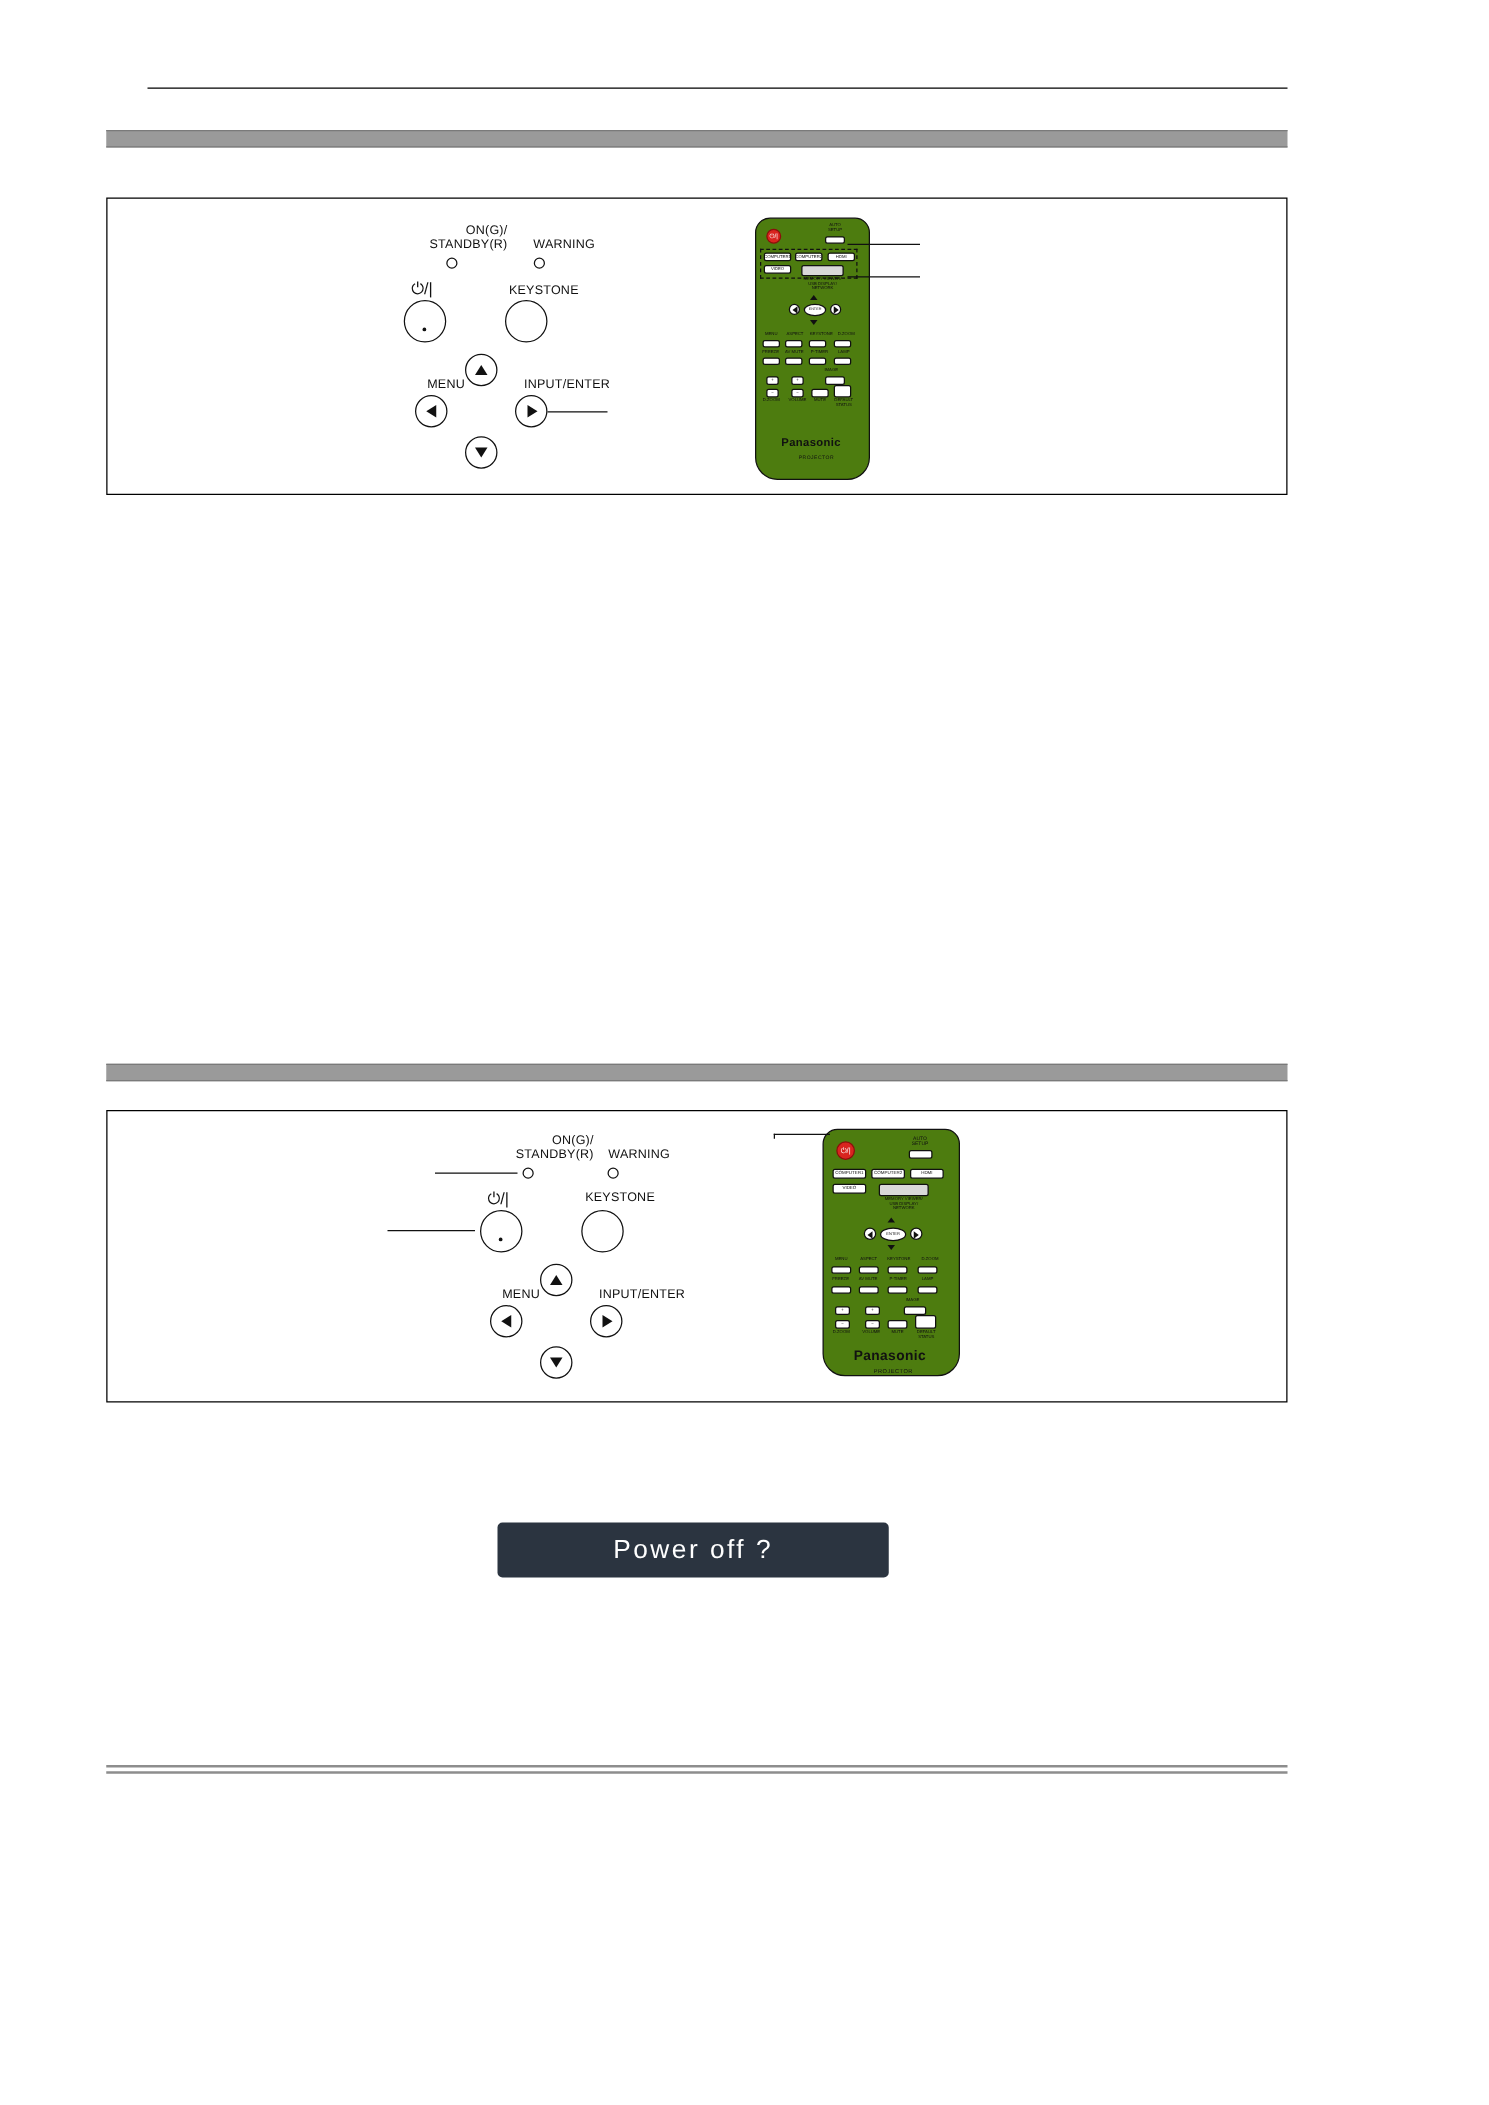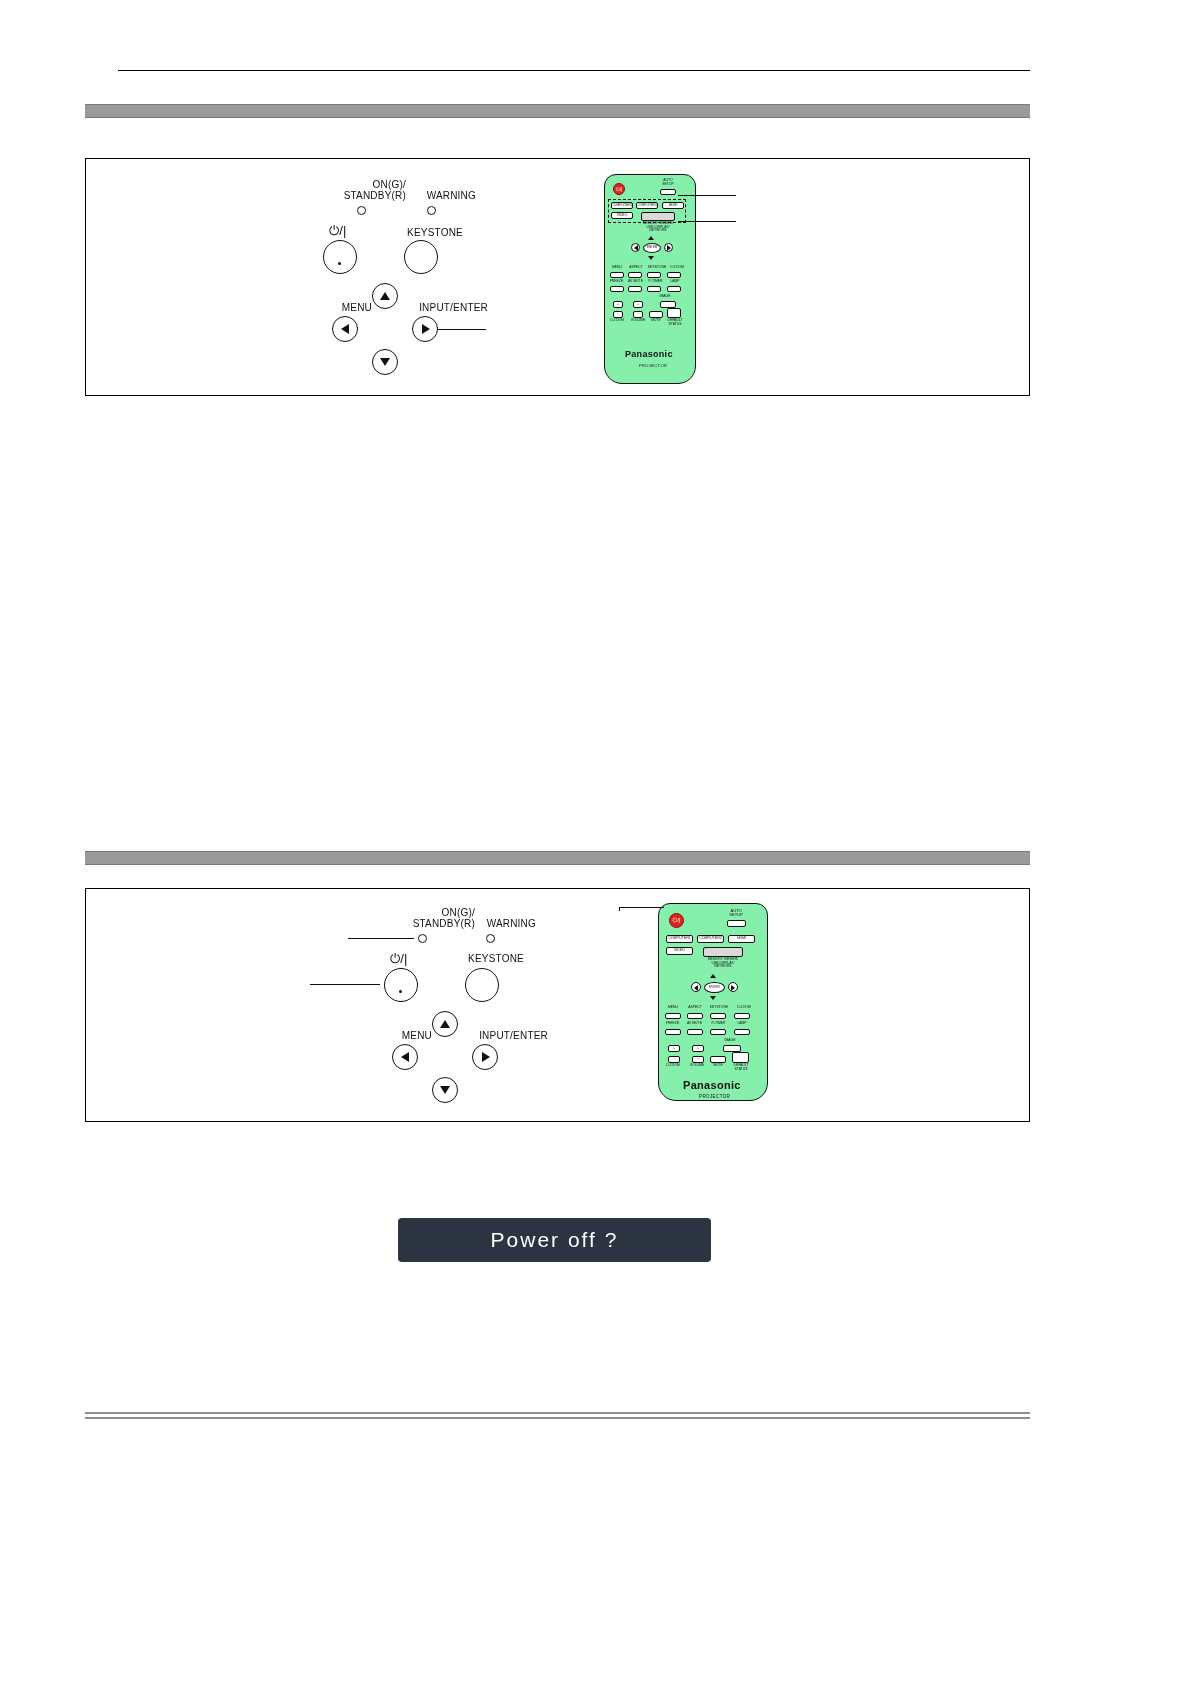--- a/index.html
+++ b/index.html
@@ -109,21 +109,21 @@
     position: absolute;
     background: #111;
     width: 1px;
   }
 
   
   .remote {
     position: absolute;
     border: 1.4px solid #111;
     border-radius: 12px 12px 18px 18px;
-    background: #86efac;
+    background: #4d7c0f;
     box-sizing: border-box;
   }
   .rbtn {
     position: absolute;
     border: 1px solid #111;
     border-radius: 2px;
     background: #fff;
     box-sizing: border-box;
     font-size: 3.4px;
     line-height: 1.05;

